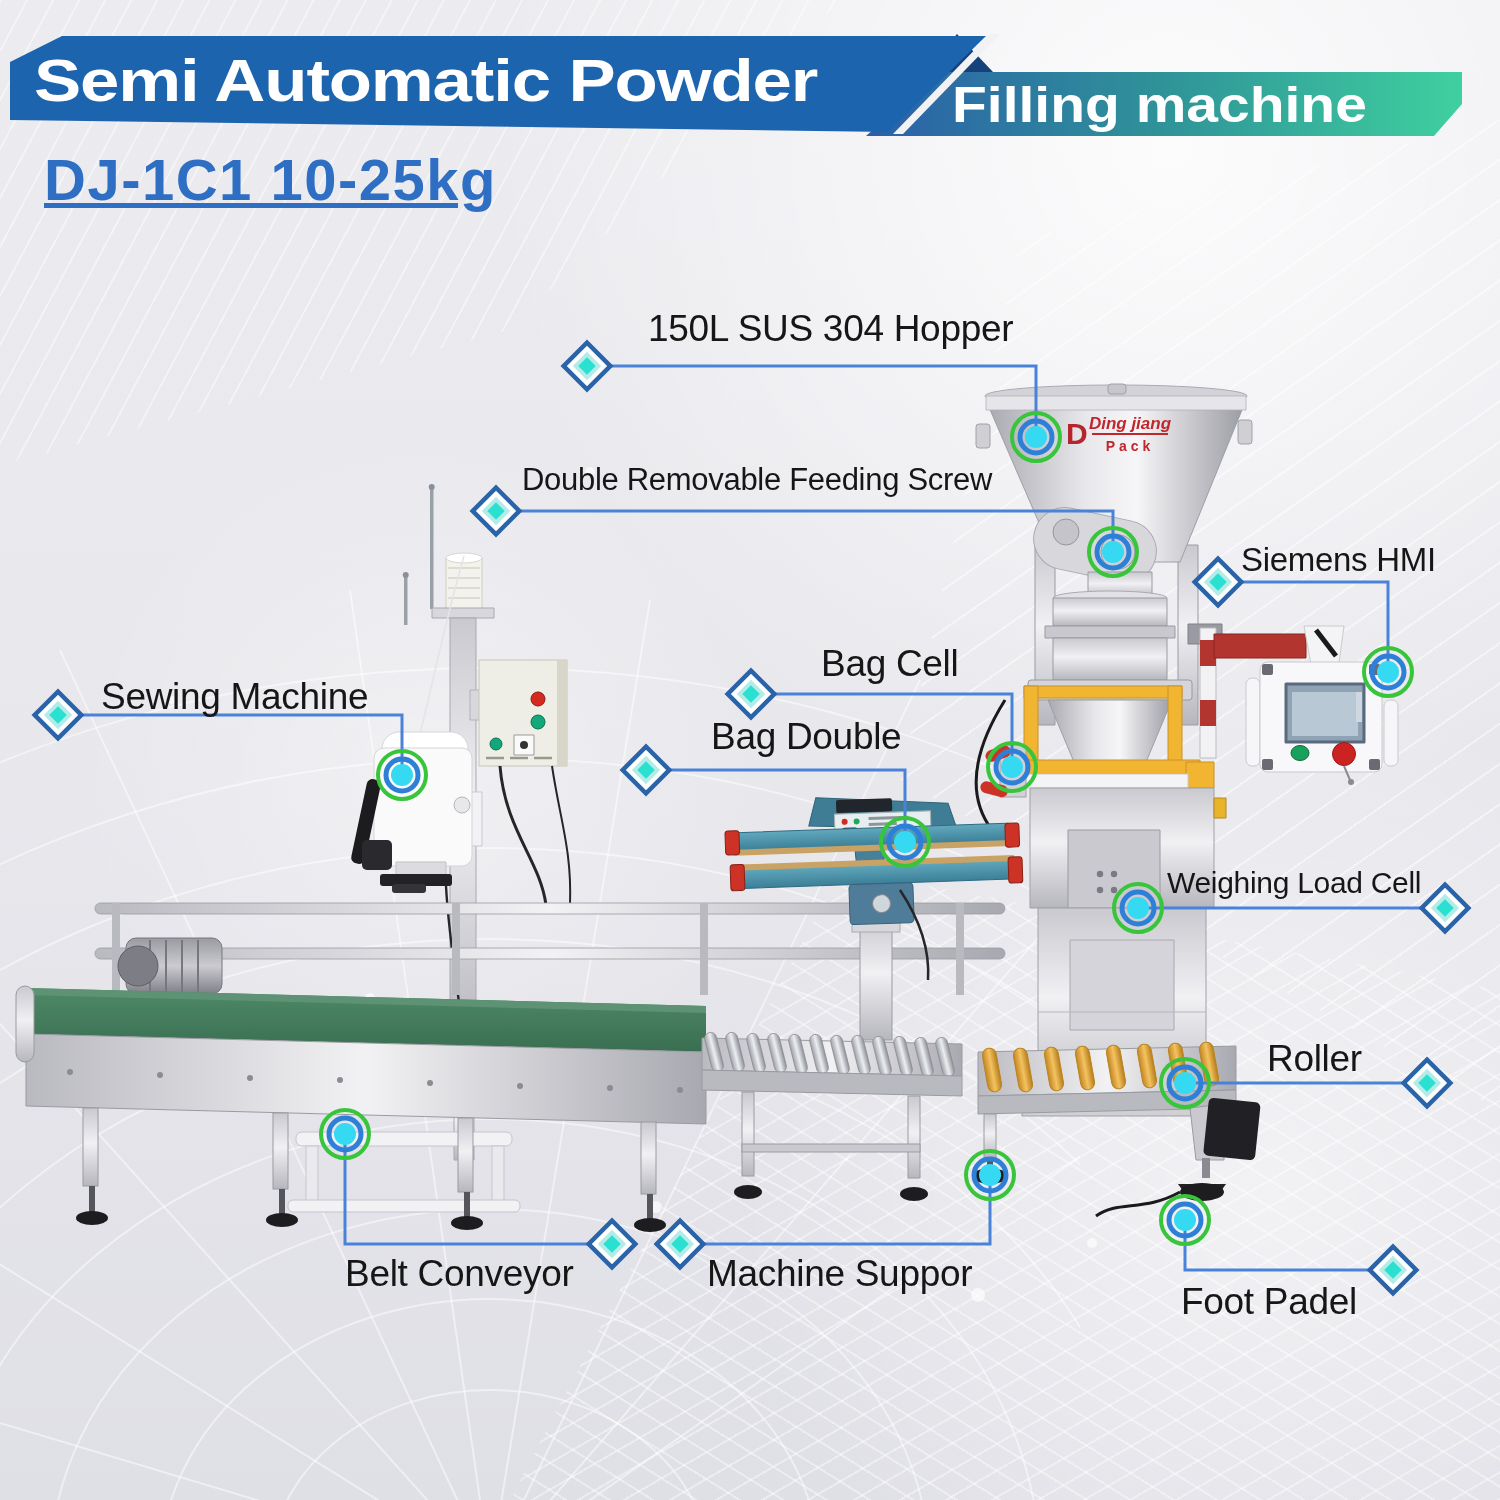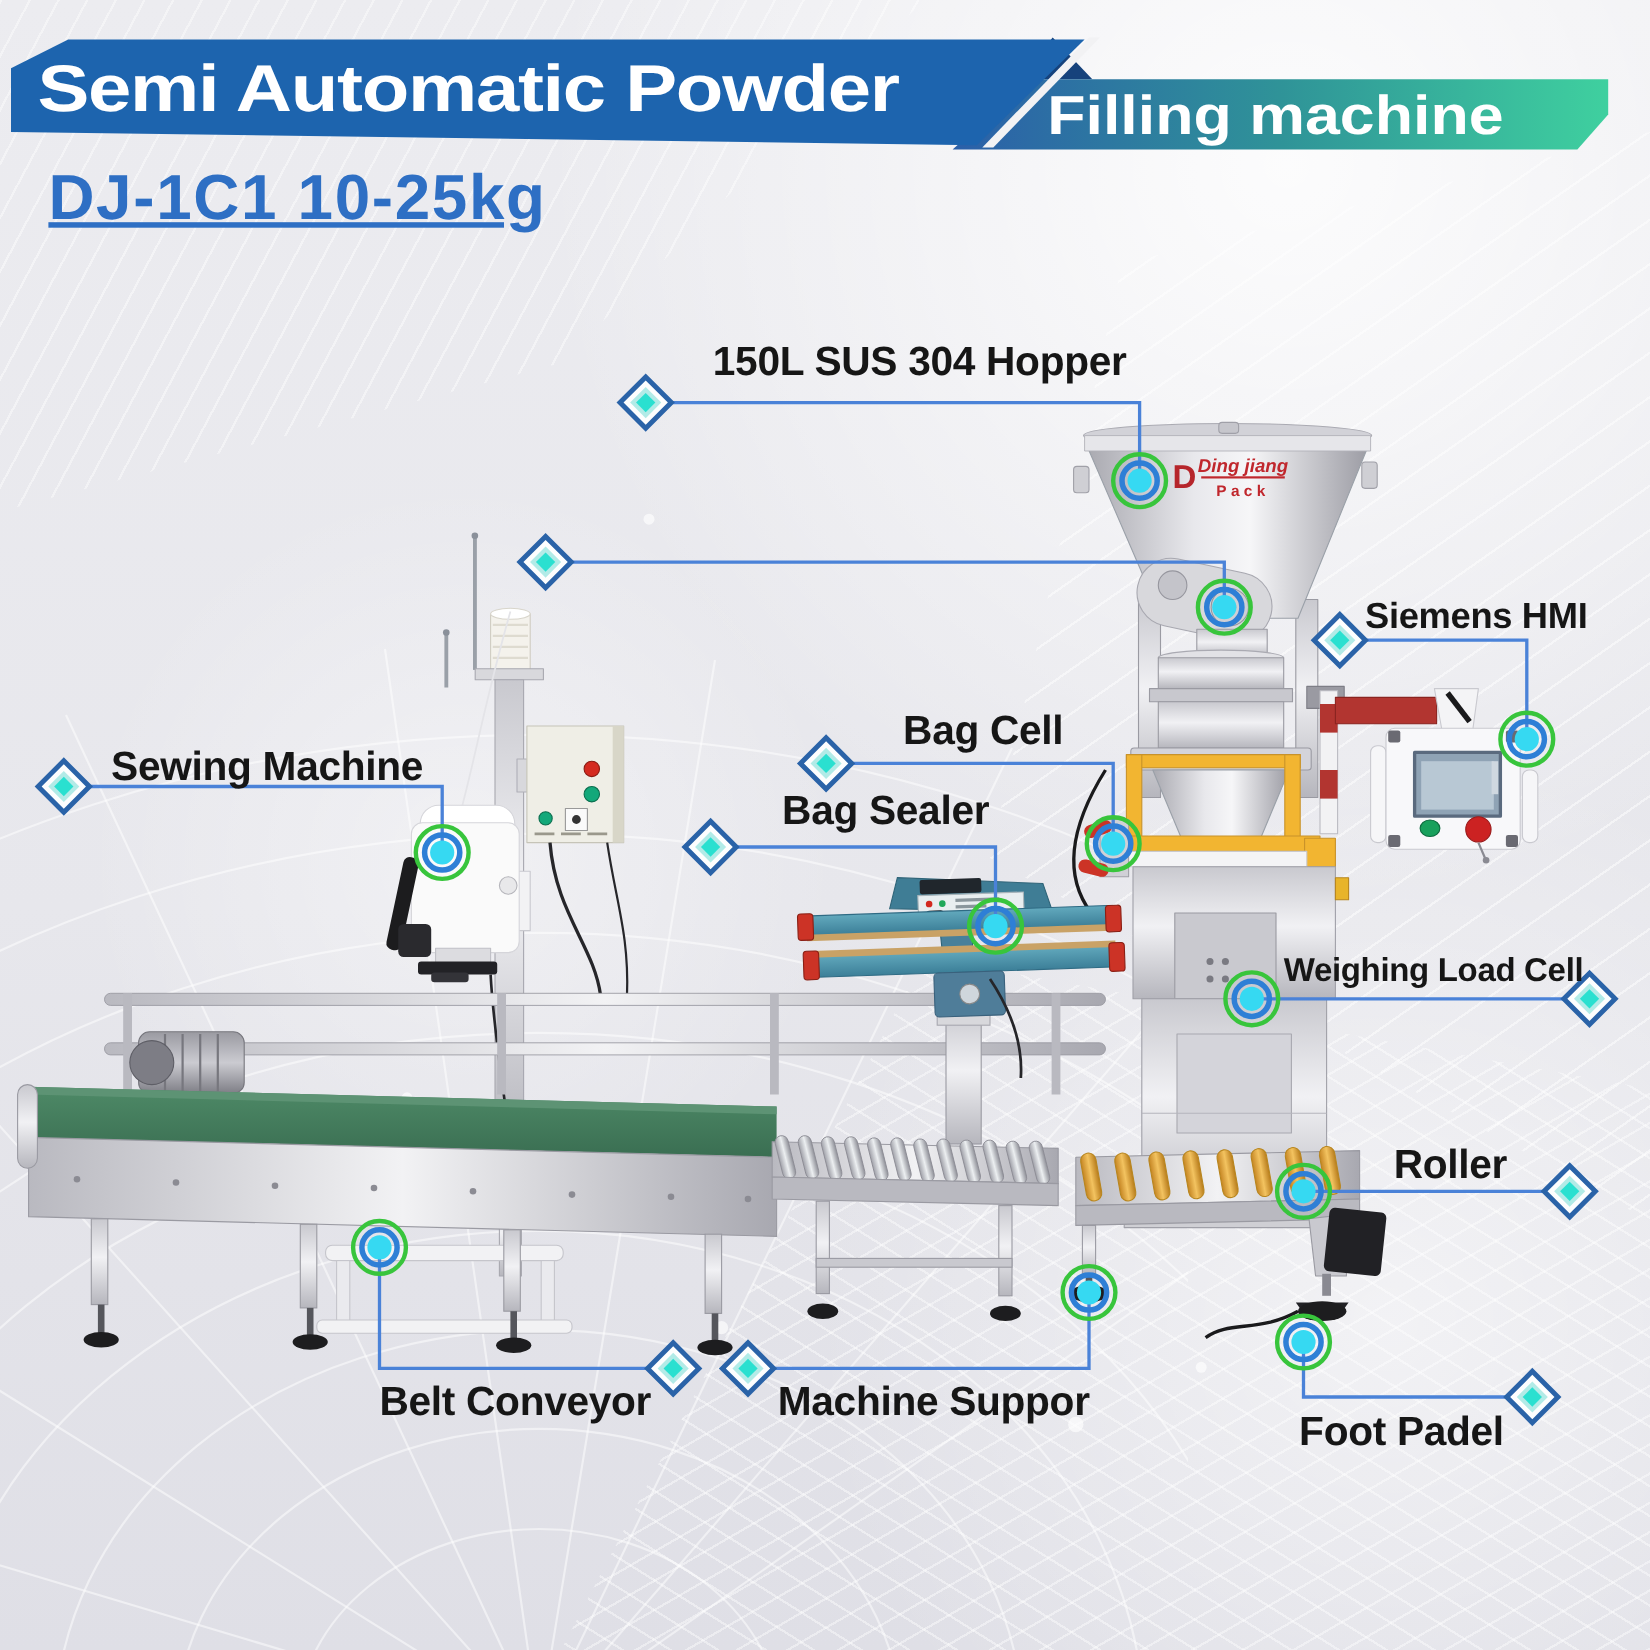--- a/index.html
+++ b/index.html
@@ -15,21 +15,21 @@
   .hatch{position:absolute;left:0;top:0;width:1500px;height:1500px;pointer-events:none;}
   .hatch-tl{background:repeating-linear-gradient(118deg, rgba(255,255,255,.5) 0 2px, rgba(255,255,255,0) 2px 23px);
             clip-path:polygon(0 0,56% 0,34% 22%,0 31%);opacity:.85;}
   .hatch-right{background:repeating-linear-gradient(145deg, rgba(255,255,255,.55) 0 2px, rgba(255,255,255,0) 2px 33px);
             clip-path:polygon(68% 16%,100% 8%,100% 74%,60% 52%);opacity:.9;}
   .hatch-net{background:
             repeating-linear-gradient(150deg, rgba(255,255,255,.42) 0 2px, rgba(255,255,255,0) 2px 23px),
             repeating-linear-gradient(32deg, rgba(255,255,255,.42) 0 2px, rgba(255,255,255,0) 2px 23px);
             clip-path:polygon(56% 58%,100% 66%,100% 100%,34% 100%);}
   
-  .lbl{position:absolute;font-weight:700;color:#161616;white-space:nowrap;letter-spacing:-.3px;}
+  .lbl{position:absolute;font-weight:400;color:#161616;white-space:nowrap;letter-spacing:-.3px;}
   
   .ht{position:absolute;font-weight:700;color:#ffffff;white-space:nowrap;transform-origin:left top;}
   .model{position:absolute;font-weight:800;color:#2e6fc4;white-space:nowrap;letter-spacing:1.5px;}
   svg text{font-family:"Liberation Sans",sans-serif;}
 </style>
 </head>
 <body>
 
 <div class="canvas">
 
@@ -463,23 +463,24 @@
       <use href="#dm" transform="translate(58,715)"></use>
       <use href="#dm" transform="translate(1445,908)"></use>
       <use href="#dm" transform="translate(1427,1083)"></use>
       <use href="#dm" transform="translate(612,1244)"></use>
       <use href="#dm" transform="translate(680,1244)"></use>
       <use href="#dm" transform="translate(1393,1270)"></use>
     </g>
   </svg>
 
   <div class="lbl" style="left:648px;top:308px;font-size:37px;">150L SUS 304  Hopper</div>
+  <div class="lbl" style="left:522px;top:462px;font-size:31px;">Double Removable Feeding Screw</div>
   <div class="lbl" style="left:1241px;top:541px;font-size:33px;">Siemens HMI</div>
   <div class="lbl" style="left:821px;top:643px;font-size:37px;">Bag Cell</div>
-  <div class="lbl" style="left:711px;top:716px;font-size:37px;">Bag Sealer</div>
+  <div class="lbl" style="left:711px;top:716px;font-size:37px;">Bag Double</div>
   <div class="lbl" style="left:101px;top:676px;font-size:37px;">Sewing Machine</div>
   <div class="lbl" style="left:1167px;top:866px;font-size:30px;">Weighing Load Cell</div>
   <div class="lbl" style="left:1267px;top:1038px;font-size:37px;">Roller</div>
   <div class="lbl" style="left:707px;top:1253px;font-size:37px;">Machine Suppor</div>
   <div class="lbl" style="left:345px;top:1253px;font-size:37px;">Belt Conveyor</div>
   <div class="lbl" style="left:1181px;top:1281px;font-size:37px;">Foot Padel</div>
 
   <svg class="layer" width="1500" height="260" viewBox="0 0 1500 260" style="height:260px;">
     <defs>
       <linearGradient id="gBanner2" x1="0" y1="0" x2="1" y2="0">

